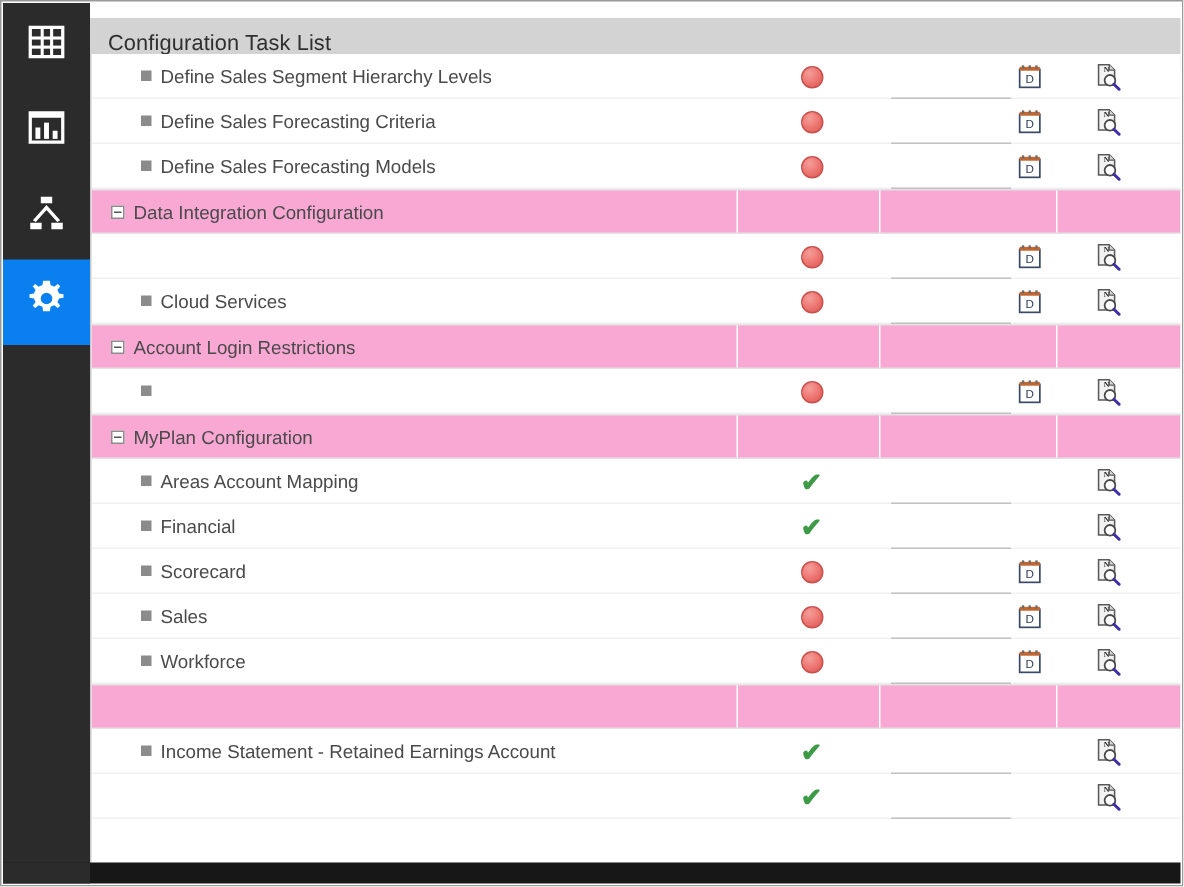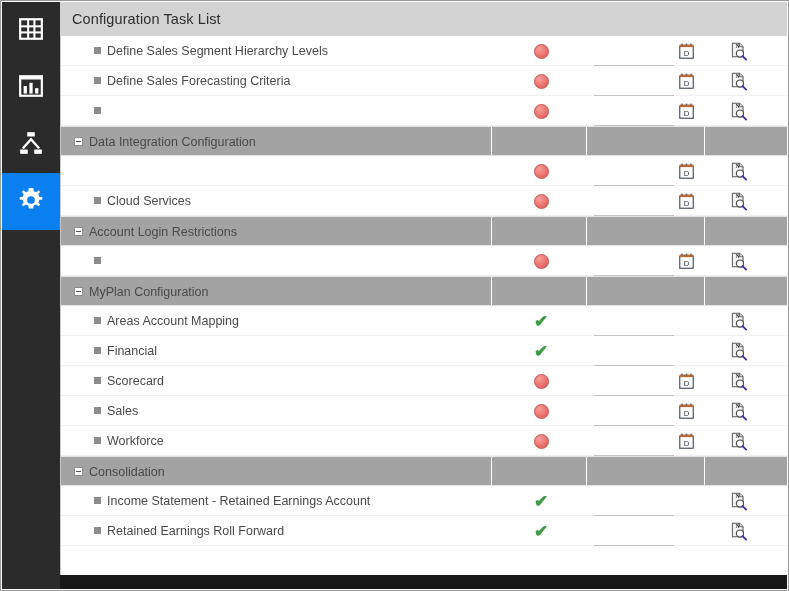--- a/index.html
+++ b/index.html
@@ -37,21 +37,21 @@
     align-items: center;
     justify-content: center;
   }
   .rail-item.active { background: #0a80f0; }
   .rail-icon { display: block; }
 
   
   #titlebar {
     position: absolute;
     left: 59px;
-    top: 1px;
+    top: 11px;
     right: 1px;
     height: 34px;
     background: #d3d3d3;
     display: flex;
     align-items: center;
   }
   #titlebar .title-text {
     margin-left: 12px;
     font-size: 14.5px;
     color: #2f2f2f;
@@ -71,21 +71,21 @@
     text-decoration: underline;
   }
 
   .row {
     position: relative;
     height: 30px;
     box-sizing: border-box;
     border-bottom: 1px solid #f0f0f0;
   }
   .row.group {
-    background: #a3a3a3;
+    background: #f9a8d4;
     border-top: 1px solid #e3e3e3;
     border-bottom: 1px solid #e3e3e3;
   }
   
   .row.group .sep {
     position: absolute;
     top: 0;
     bottom: 0;
     width: 1px;
     background: #ffffff;
@@ -309,21 +309,21 @@
             <g>
               <path d="M3 1.5 h9 l4.5 4.5 v12.5 h-13.5 z" fill="#f2f2f2" stroke="#5a5a5a" stroke-width="1.3"></path>
               <path d="M12 1.5 v4.5 h4.5" fill="#d8d8d8" stroke="#5a5a5a" stroke-width="1.1"></path>
               <text x="7.3" y="7.6" font-size="6.6" font-weight="bold" font-family="Liberation Serif, serif" fill="#1c1c1c">N</text>
               <circle cx="12.6" cy="14.6" r="4.5" fill="#ffffff" stroke="#4a4a4a" stroke-width="1.5"></circle>
               <line x1="15.9" y1="17.9" x2="20.4" y2="22.2" stroke="#3c2fa8" stroke-width="2.4" stroke-linecap="round"></line>
             </g>
           </svg></div>
       </div>
       <div class="row task">
-        <div class="label task-label"><span class="bullet"></span></div>
+        <div class="label task-label"><span class="bullet"></span><span>Define Sales Forecasting Models</span></div>
         <div class="status">
           <span class="dot-red"></span>
         </div>
         <div class="dateinput"></div>
         <div class="cal-btn"><svg width="17" height="17" viewBox="0 0 24 24" xmlns="http://www.w3.org/2000/svg">
             <g>
               <rect x="2.5" y="4.5" width="19" height="17" fill="#ffffff" stroke="#3b4a66" stroke-width="1.6"></rect>
               <rect x="2.5" y="2.2" width="19" height="3.6" fill="#c4662e"></rect>
               <rect x="4.6" y="0.8" width="2.2" height="3" fill="#6b6b6b"></rect>
               <rect x="10.9" y="0.8" width="2.2" height="3" fill="#6b6b6b"></rect>
@@ -543,40 +543,38 @@
               <text x="7.3" y="7.6" font-size="6.6" font-weight="bold" font-family="Liberation Serif, serif" fill="#1c1c1c">N</text>
               <circle cx="12.6" cy="14.6" r="4.5" fill="#ffffff" stroke="#4a4a4a" stroke-width="1.5"></circle>
               <line x1="15.9" y1="17.9" x2="20.4" y2="22.2" stroke="#3c2fa8" stroke-width="2.4" stroke-linecap="round"></line>
             </g>
           </svg></div>
       </div>
       <div class="row group">
         <div class="sep s1"></div>
         <div class="sep s2"></div>
         <div class="sep s3"></div>
-        <div class="label group-label"><span class="expander"></span><span>Consolidation</span></div>
       </div>
       <div class="row task">
         <div class="label task-label"><span class="bullet"></span><span>Income Statement - Retained Earnings Account</span></div>
         <div class="status">
           <span class="tick-green">✔</span>
         </div>
         <div class="dateinput"></div>
         <div class="doc-btn"><svg width="19" height="19" viewBox="0 0 24 24" xmlns="http://www.w3.org/2000/svg">
             <g>
               <path d="M3 1.5 h9 l4.5 4.5 v12.5 h-13.5 z" fill="#f2f2f2" stroke="#5a5a5a" stroke-width="1.3"></path>
               <path d="M12 1.5 v4.5 h4.5" fill="#d8d8d8" stroke="#5a5a5a" stroke-width="1.1"></path>
               <text x="7.3" y="7.6" font-size="6.6" font-weight="bold" font-family="Liberation Serif, serif" fill="#1c1c1c">N</text>
               <circle cx="12.6" cy="14.6" r="4.5" fill="#ffffff" stroke="#4a4a4a" stroke-width="1.5"></circle>
               <line x1="15.9" y1="17.9" x2="20.4" y2="22.2" stroke="#3c2fa8" stroke-width="2.4" stroke-linecap="round"></line>
             </g>
           </svg></div>
       </div>
       <div class="row task">
-        <div class="label task-label"><span class="bullet"></span><span>Retained Earnings Roll Forward</span></div>
         <div class="status">
           <span class="tick-green">✔</span>
         </div>
         <div class="dateinput"></div>
         <div class="doc-btn"><svg width="19" height="19" viewBox="0 0 24 24" xmlns="http://www.w3.org/2000/svg">
             <g>
               <path d="M3 1.5 h9 l4.5 4.5 v12.5 h-13.5 z" fill="#f2f2f2" stroke="#5a5a5a" stroke-width="1.3"></path>
               <path d="M12 1.5 v4.5 h4.5" fill="#d8d8d8" stroke="#5a5a5a" stroke-width="1.1"></path>
               <text x="7.3" y="7.6" font-size="6.6" font-weight="bold" font-family="Liberation Serif, serif" fill="#1c1c1c">N</text>
               <circle cx="12.6" cy="14.6" r="4.5" fill="#ffffff" stroke="#4a4a4a" stroke-width="1.5"></circle>

